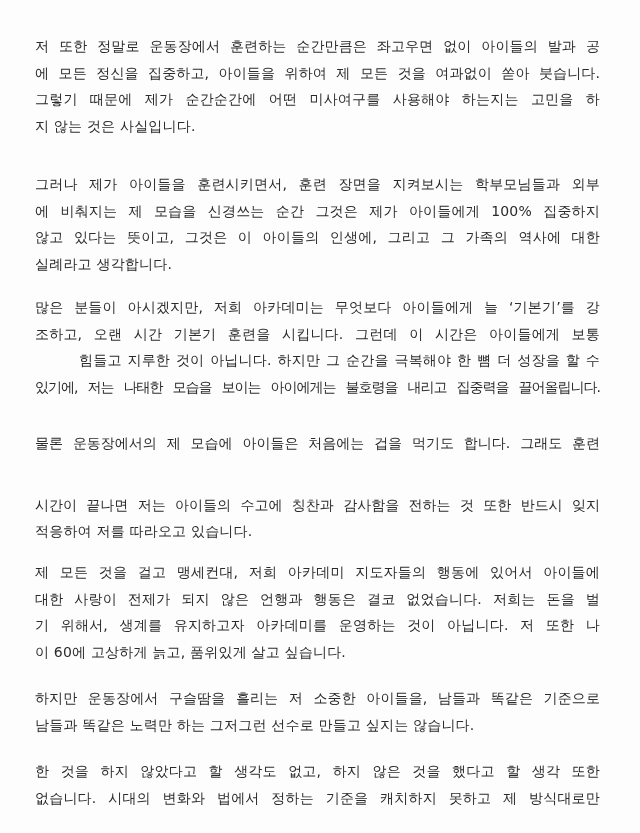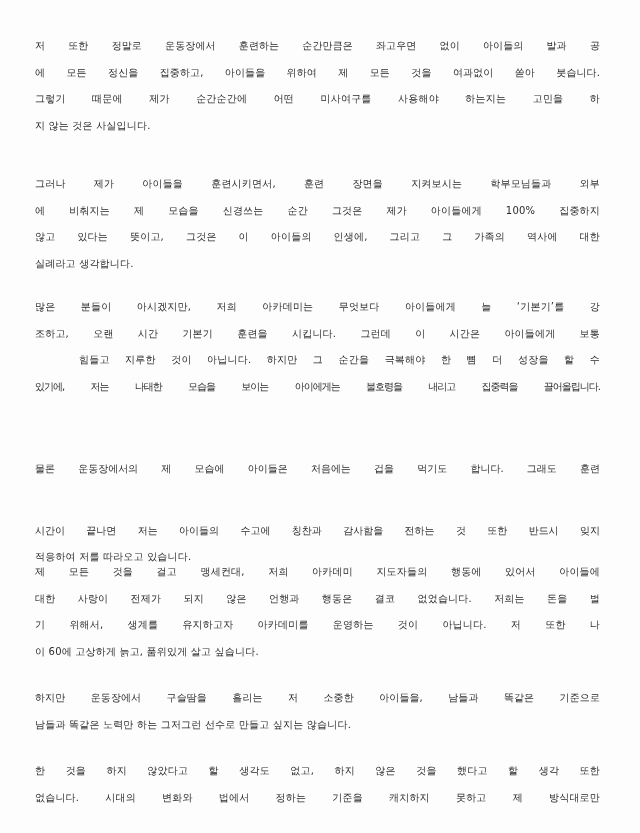--- a/index.html
+++ b/index.html
@@ -24,21 +24,21 @@
   }
   .para {
     position: absolute;
     left: 35px;
     width: 565px;
   }
   .line {
     display: block;
     height: 26.5px;
     line-height: 26.5px;
-    font-size: 10px;
+    font-size: 14px;
     white-space: nowrap;
     text-align: justify;
     text-align-last: justify;
     letter-spacing: 0.2px;
     overflow: visible;
   }
   .line.last {
     text-align-last: left;
   }
 </style>
@@ -61,21 +61,21 @@
     <span class="line last">실례라고 생각합니다.</span>
   </div>
 
   <div class="para" style="top:294px;">
     <span class="line" style="text-align: left; word-spacing: 0px;">많은 분들이 아시겠지만, 저희 아카데미는 무엇보다 아이들에게 늘 ‘기본기’를 강</span>
     <span class="line" style="text-align: left; word-spacing: 0px;">조하고, 오랜 시간 기본기 훈련을 시킵니다. 그런데 이 시간은 아이들에게 보통</span>
     <span class="line" style="text-align: center; word-spacing: 0px; margin-left: 44px;">힘들고 지루한 것이 아닙니다. 하지만 그 순간을 극복해야 한 뼘 더 성장을 할 수</span>
     <span class="line" style="letter-spacing: -1.00426px; text-align: left; word-spacing: 0px;">있기에, 저는 나태한 모습을 보이는 아이에게는 불호령을 내리고 집중력을 끌어올립니다.</span>
   </div>
 
-  <div class="para" style="top:456px;">
+  <div class="para" style="top:430px;">
     <span class="line" style="text-align: left; word-spacing: 0px; letter-spacing: -0.0159091px;">물론 운동장에서의 제 모습에 아이들은 처음에는 겁을 먹기도 합니다. 그래도 훈련</span>
     <span class="line" style="text-align: center; word-spacing: 0px; letter-spacing: -0.0159091px; margin-top: 35px;">시간이 끝나면 저는 아이들의 수고에 칭찬과 감사함을 전하는 것 또한 반드시 잊지</span>
     <span class="line last">적응하여 저를 따라오고 있습니다.</span>
   </div>
 
   <div class="para" style="top:559px;">
     <span class="line" style="text-align: left; word-spacing: 0.0015625px;">제 모든 것을 걸고 맹세컨대, 저희 아카데미 지도자들의 행동에 있어서 아이들에</span>
     <span class="line" style="text-align: left; word-spacing: 0px;">대한 사랑이 전제가 되지 않은 언행과 행동은 결코 없었습니다. 저희는 돈을 벌</span>
     <span class="line" style="text-align: left; word-spacing: 0px;">기 위해서, 생계를 유지하고자 아카데미를 운영하는 것이 아닙니다. 저 또한 나</span>
     <span class="line last">이 60에 고상하게 늙고, 품위있게 살고 싶습니다.</span>

